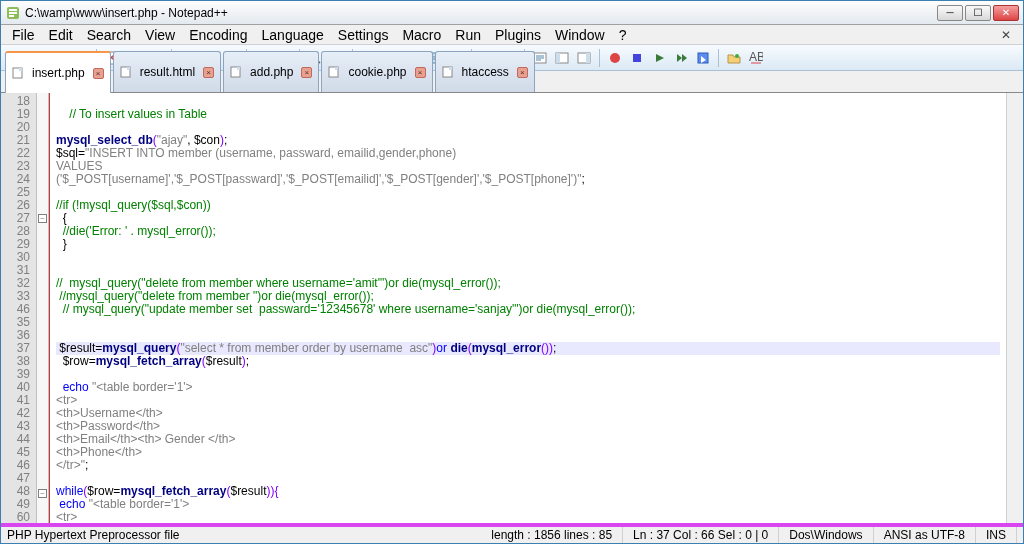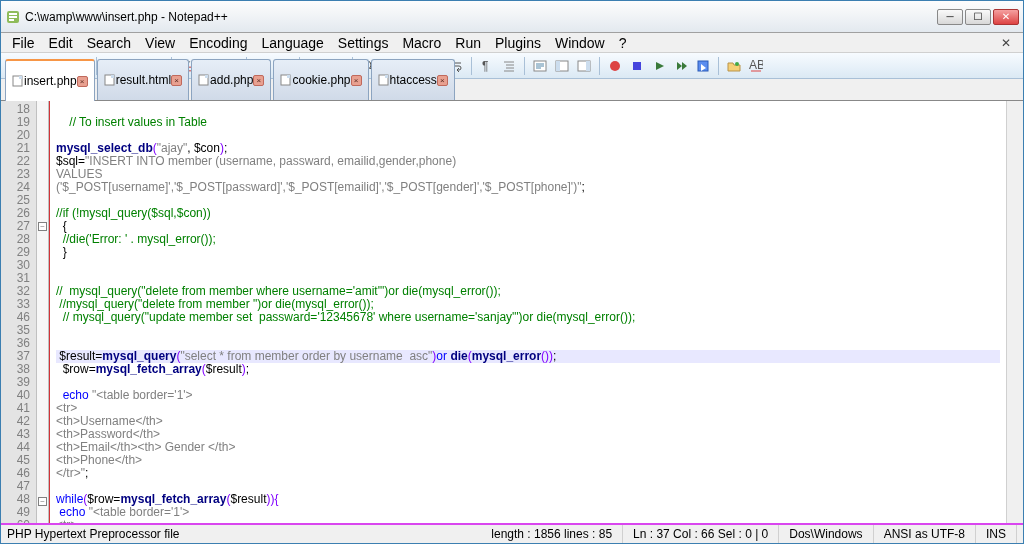--- a/index.html
+++ b/index.html
@@ -1,51 +1,51 @@
 <!DOCTYPE html>
 <html><head>
 <meta charset="utf-8">
 <style>
 * { margin: 0; padding: 0; box-sizing: border-box; font-family: "Segoe UI", Tahoma, sans-serif; font-size: 12px; }
 body { background: #f0f0f0; overflow: hidden; }
 .window { width: 1024px; height: 544px; background: #fff; display: flex; flex-direction: column; border: 1px solid #3c7fb1; }
-.titlebar { height: 32px; background: linear-gradient(#fdfdfd, #e3e9ef); display: flex; align-items: center; padding: 0 4px; border-bottom: 1px solid #a0a0a0; }
+.titlebar { height: 24px; background: linear-gradient(#fdfdfd, #e3e9ef); display: flex; align-items: center; padding: 0 4px; border-bottom: 1px solid #a0a0a0; }
 .titlebar .icon { width: 16px; height: 16px; margin-right: 4px; }
 .titlebar .title { font-size: 12px; color: #000; flex: 1; }
 .winbtns { display: flex; gap: 2px; }
 .winbtn { width: 26px; height: 16px; border: 1px solid #888; background: linear-gradient(#fafafa,#d8d8d8); border-radius: 2px; font-size: 10px; text-align: center; line-height: 14px; }
 .winbtn.close { background: linear-gradient(#f5a0a0,#d44); color: #fff; border-color: #a33; }
 .menubar { height: 20px; background: #f0f0f0; display: flex; align-items: center; padding: 0 4px; border-bottom: 1px solid #d0d0d0; }
 .menubar .mitem { padding: 2px 7px; font-size: 14px; cursor: default; }
 .menubar .mx { margin-left: auto; padding: 0 8px; cursor: pointer; color: #444; }
 .toolbar { height: 26px; background: linear-gradient(#f7fbff,#dbe9f4); border-bottom: 1px solid #a9c0d7; display: flex; align-items: center; padding: 0 4px; gap: 2px; }
 .tbtn { width: 20px; height: 20px; border-radius: 2px; display: inline-flex; align-items: center; justify-content: center; }
 .tsep { width: 1px; height: 18px; background: #a9c0d7; margin: 0 3px; }
 .tabbar { height: 22px; background: #f0f0f0; display: flex; align-items: flex-end; padding: 0 4px; border-bottom: 1px solid #888; }
-.tab { height: 20px; padding: 20px 6px; margin-right: 2px; background: linear-gradient(#e6eef7,#d0dae8); border: 1px solid #8ca4c0; border-bottom: none; border-radius: 3px 3px 0 0; font-size: 11px; display: flex; align-items: center; gap: 0; }
+.tab { height: 20px; padding: 20px 6px; margin-right: 2px; background: linear-gradient(#e6eef7,#d0dae8); border: 1px solid #8ca4c0; border-bottom: none; border-radius: 3px 3px 0 0; font-size: 11px; display: flex; align-items: center; gap: 8px; }
 .tab.active { background: #fff; border-top: 2px solid #f79646; position: relative; top: 1px; }
 .tab .tclose { width: 11px; height: 11px; border: 1px solid #c0695c; background: #e8a090; border-radius: 2px; font-size: 8px; text-align: center; line-height: 9px; color: #5c2b22; }
 .tab .ticon { width: 12px; height: 12px; }
 .editor { flex: 1; display: flex; background: #fff; overflow: auto; position: relative; }
 .gutter { width: 36px; background: #e4e4e4; border-right: 1px solid #c0c0c0; text-align: right; padding-right: 6px; font-family: Consolas, monospace; font-size: 12px; color: #808080; line-height: 13px; padding-top: 2px; user-select: none; }
 .gutter div { height: 13px; }
 .fold { width: 12px; background: #f7f7f7; border-right: 1px solid #c0c0c0; line-height: 13px; padding-top: 2px; }
 .fold div { height: 13px; text-align: center; font-size: 9px; color: #808080; }
 .fold .box { width: 9px; height: 9px; border: 1px solid #808080; background: #fff; margin: 2px auto; font-size: 8px; line-height: 7px; color: #808080; }
 .code { flex: 1; font-family: Consolas, "Courier New", monospace; font-size: 12px; line-height: 13px; padding: 2px 6px; white-space: pre; color: #000; border-left: 1px solid #d13438; position: relative; }
 .code .ln { height: 13px; }
 .code .hl { background: #e8e8ff; }
 .c-cm { color: #008000; }
 .c-kw { color: #0000ff; }
 .c-fn { color: #000080; font-weight: bold; }
 .c-str { color: #808080; }
 .c-op { color: #8000ff; }
 .c-err { text-decoration: underline wavy red; }
 .vscroll { width: 17px; background: #f0f0f0; border-left: 1px solid #d0d0d0; }
-.statusbar { height: 20px; background: #f0f0f0; border-top: 2px solid #d946ef; display: flex; align-items: center; font-size: 11px; padding: 0 6px; }
+.statusbar { height: 20px; background: #f0f0f0; border-top: 4px solid #d946ef; display: flex; align-items: center; font-size: 11px; padding: 0 6px; }
 .statusbar .cell { padding: 0 10px; border-right: 1px solid #d0d0d0; height: 100%; display: flex; align-items: center; }
 .statusbar .cell:first-child { padding-left: 0; border-right: none; }
 .statusbar .spacer { flex: 1; }
 svg { display: block; }
 </style>
 </head>
 <body>
 
 <div class="window">
 

